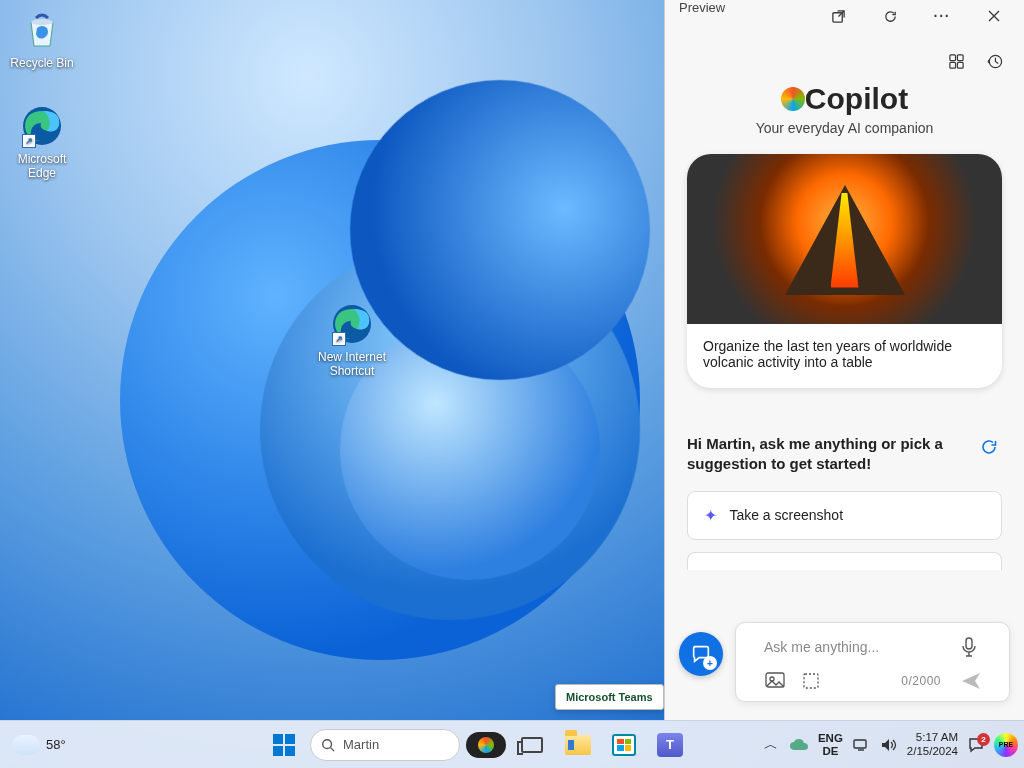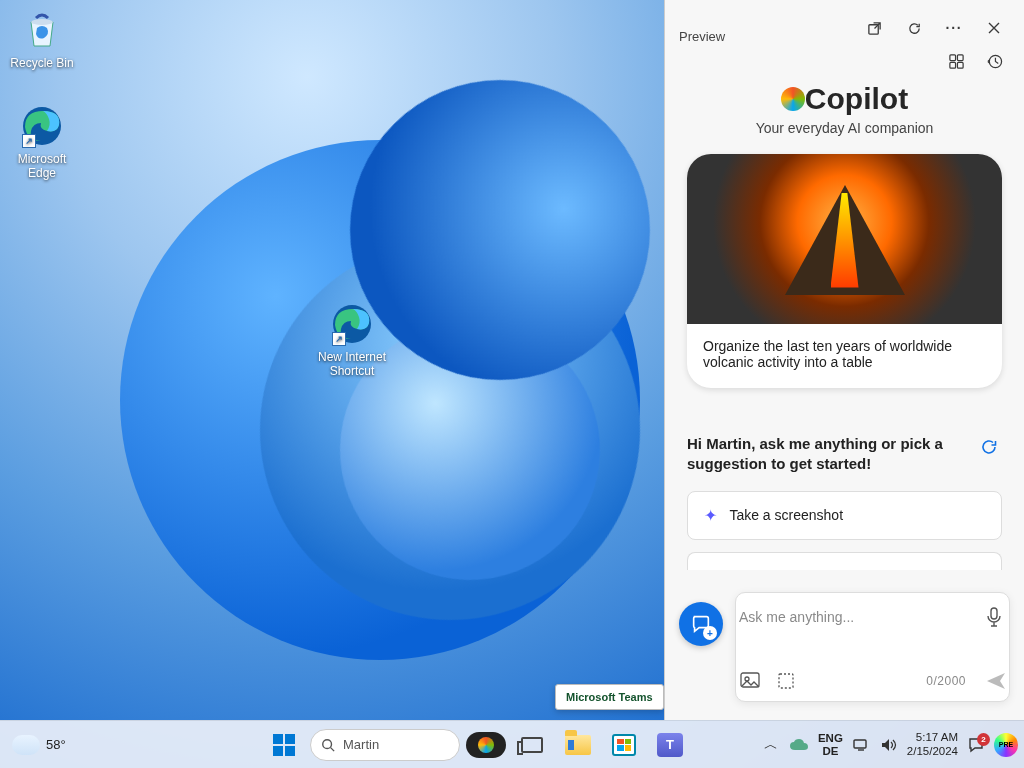--- a/index.html
+++ b/index.html
@@ -9,21 +9,21 @@
   
   .petal { position:absolute; border-radius:50%; filter:blur(0.5px); }
 
   
   .dicon { position:absolute; width:76px; display:flex; flex-direction:column; align-items:center; color:#fff; text-shadow:0 1px 3px rgba(0,0,0,.8); font-size:12px; text-align:center; line-height:1.2; cursor:default; }
   .dicon .img { width:44px; height:44px; display:flex; align-items:center; justify-content:center; margin-bottom:4px; position:relative; }
   .shortcut-arrow { position:absolute; left:2px; bottom:0; width:14px; height:14px; background:#fff; border:1px solid #2b6cb0; display:flex; align-items:center; justify-content:center; font-size:9px; color:#2b6cb0; font-weight:bold; }
 
   
   #copilot { position:absolute; right:0; top:0; width:360px; height:720px; background:#f7f7f7; border-left:1px solid #ccc; display:flex; flex-direction:column; }
-  #cp-top { height:44px; display:flex; align-items:flex-end; padding:0 14px; gap:8px; }
+  #cp-top { height:44px; display:flex; align-items:flex-start; padding:0 14px; gap:20px; }
   #cp-top .sp { flex:1; }
   .hicon { width:32px; height:32px; display:flex; align-items:center; justify-content:center; color:#3a3a3a; font-size:14px; border-radius:4px; }
   #cp-secondrow { height:34px; display:flex; justify-content:flex-end; align-items:center; gap:6px; padding:0 14px; }
   #cp-header { text-align:center; padding:4px 20px 14px; }
   #cp-header h1 { font-size:30px; font-weight:600; color:#262626; display:inline-flex; align-items:center; }
   #cp-header .sub { font-size:14px; color:#444; margin-top:4px; }
   .cplogo { display:inline-block; width:24px; height:24px; border-radius:50%; background: conic-gradient(#f35325,#81bc06,#05a6f0,#ffba08,#f35325); }
 
   #cp-body { padding:4px 22px 10px; overflow:hidden; flex:1; }
   .card { border-radius:24px; overflow:hidden; box-shadow:0 2px 6px rgba(0,0,0,.12); background:#fff; }
@@ -37,21 +37,21 @@
   .refresh { width:26px; height:26px; display:flex; align-items:center; justify-content:center; color:#1071e5; font-size:18px; flex-shrink:0; }
 
   .sug { margin-top:16px; border:1px solid #ddd; background:#fff; border-radius:8px; padding:14px 16px; display:flex; align-items:center; gap:12px; font-size:14px; color:#222; }
   .sug .sicon { color:#5a5aff; font-size:16px; }
   .sug.partial { height:18px; padding:0; margin-top:12px; border-bottom:none; border-radius:8px 8px 0 0; }
 
   
   #compose-wrap { position:relative; padding:0 14px 18px; }
   .fab { position:absolute; left:14px; top:10px; width:44px; height:44px; border-radius:50%; background:#1071e5; color:#fff; display:flex; align-items:center; justify-content:center; font-size:20px; box-shadow:0 2px 6px rgba(0,0,0,.2); }
   .fab .plus { position:absolute; right:6px; bottom:6px; width:14px; height:14px; border-radius:50%; background:#fff; color:#1071e5; font-size:10px; display:flex; align-items:center; justify-content:center; font-weight:bold; }
-  #compose { margin-left:56px; background:#fff; border:1px solid #ddd; border-radius:10px; height:110px; padding:10px 3px; display:flex; flex-direction:column; box-shadow:0 2px 8px rgba(0,0,0,.08); }
+  #compose { margin-left:56px; background:#fff; border:1px solid #ddd; border-radius:10px; height:80px; padding:10px 28px; display:flex; flex-direction:column; box-shadow:0 2px 8px rgba(0,0,0,.08); }
   #compose .row1 { display:flex; align-items:center; }
   #compose input { flex:1; border:none; outline:none; font-size:14px; color:#222; background:transparent; }
   #compose input::placeholder { color:#8a8a8a; }
   .mic { color:#555; font-size:16px; padding:4px; }
   #compose .row2 { margin-top:auto; display:flex; align-items:center; gap:14px; color:#555; }
   .tool { width:22px; height:20px; display:flex; align-items:center; justify-content:center; font-size:16px; }
   .counter { margin-left:auto; font-size:12px; color:#888; letter-spacing:.5px; }
   .send { color:#bbb; font-size:18px; padding-left:6px; }
 
   

